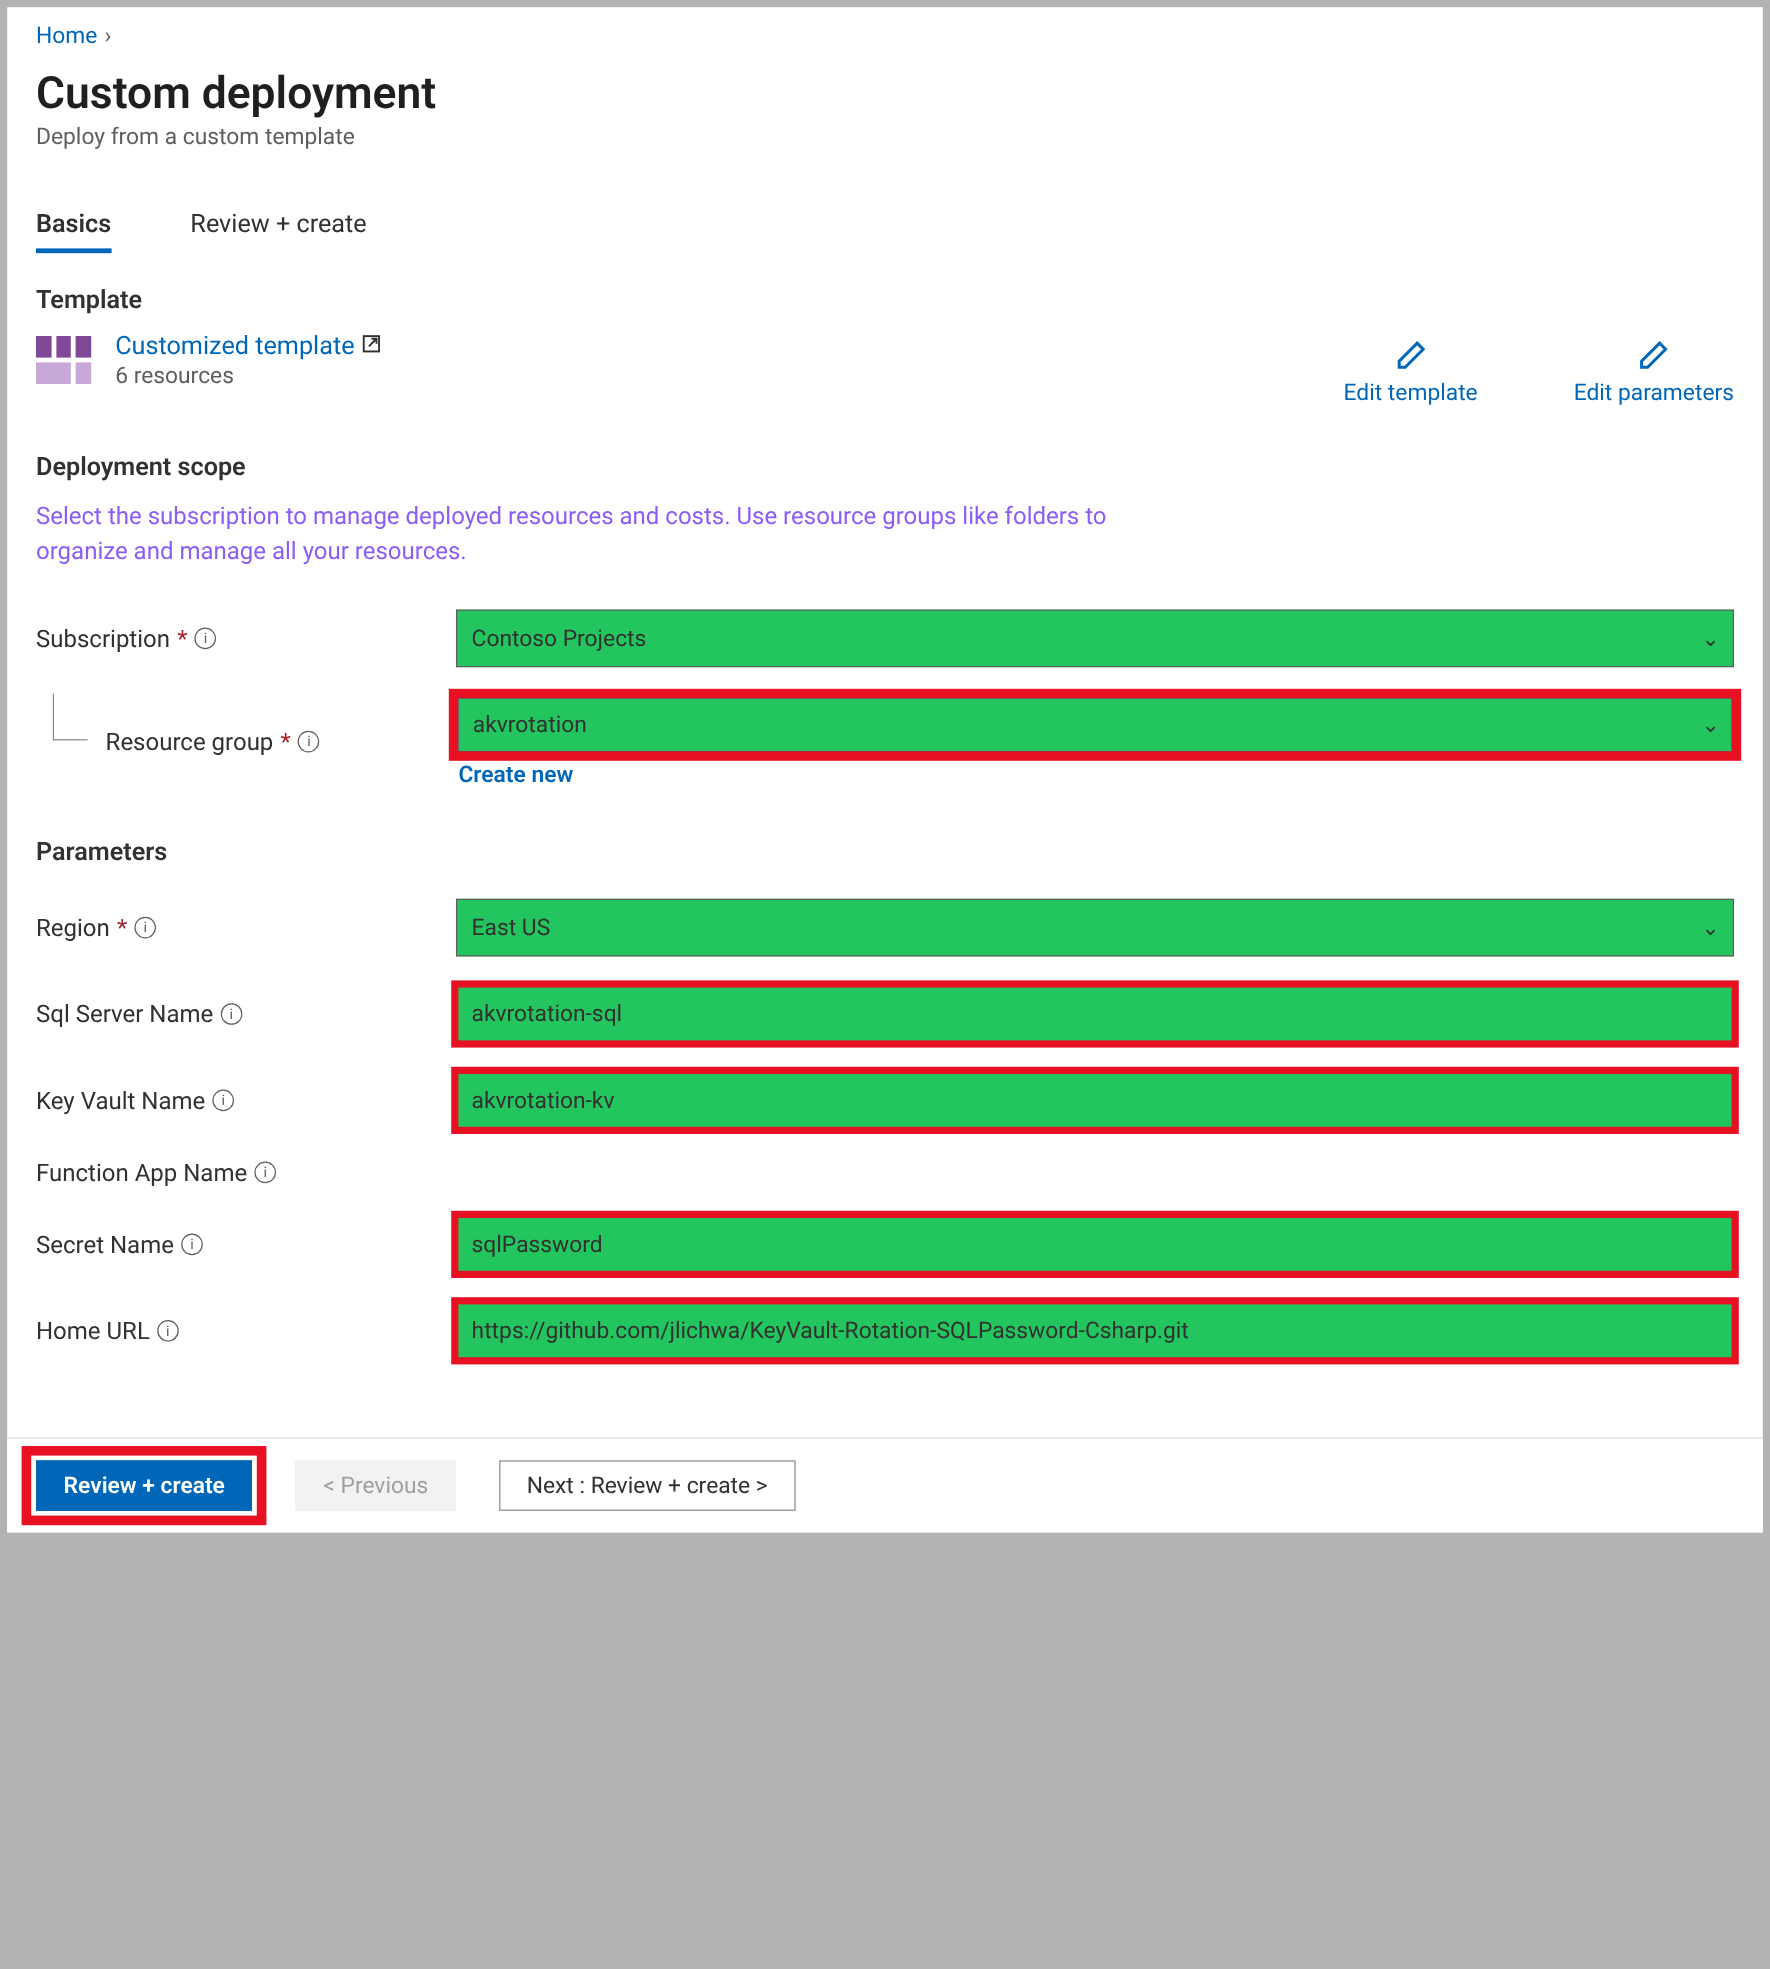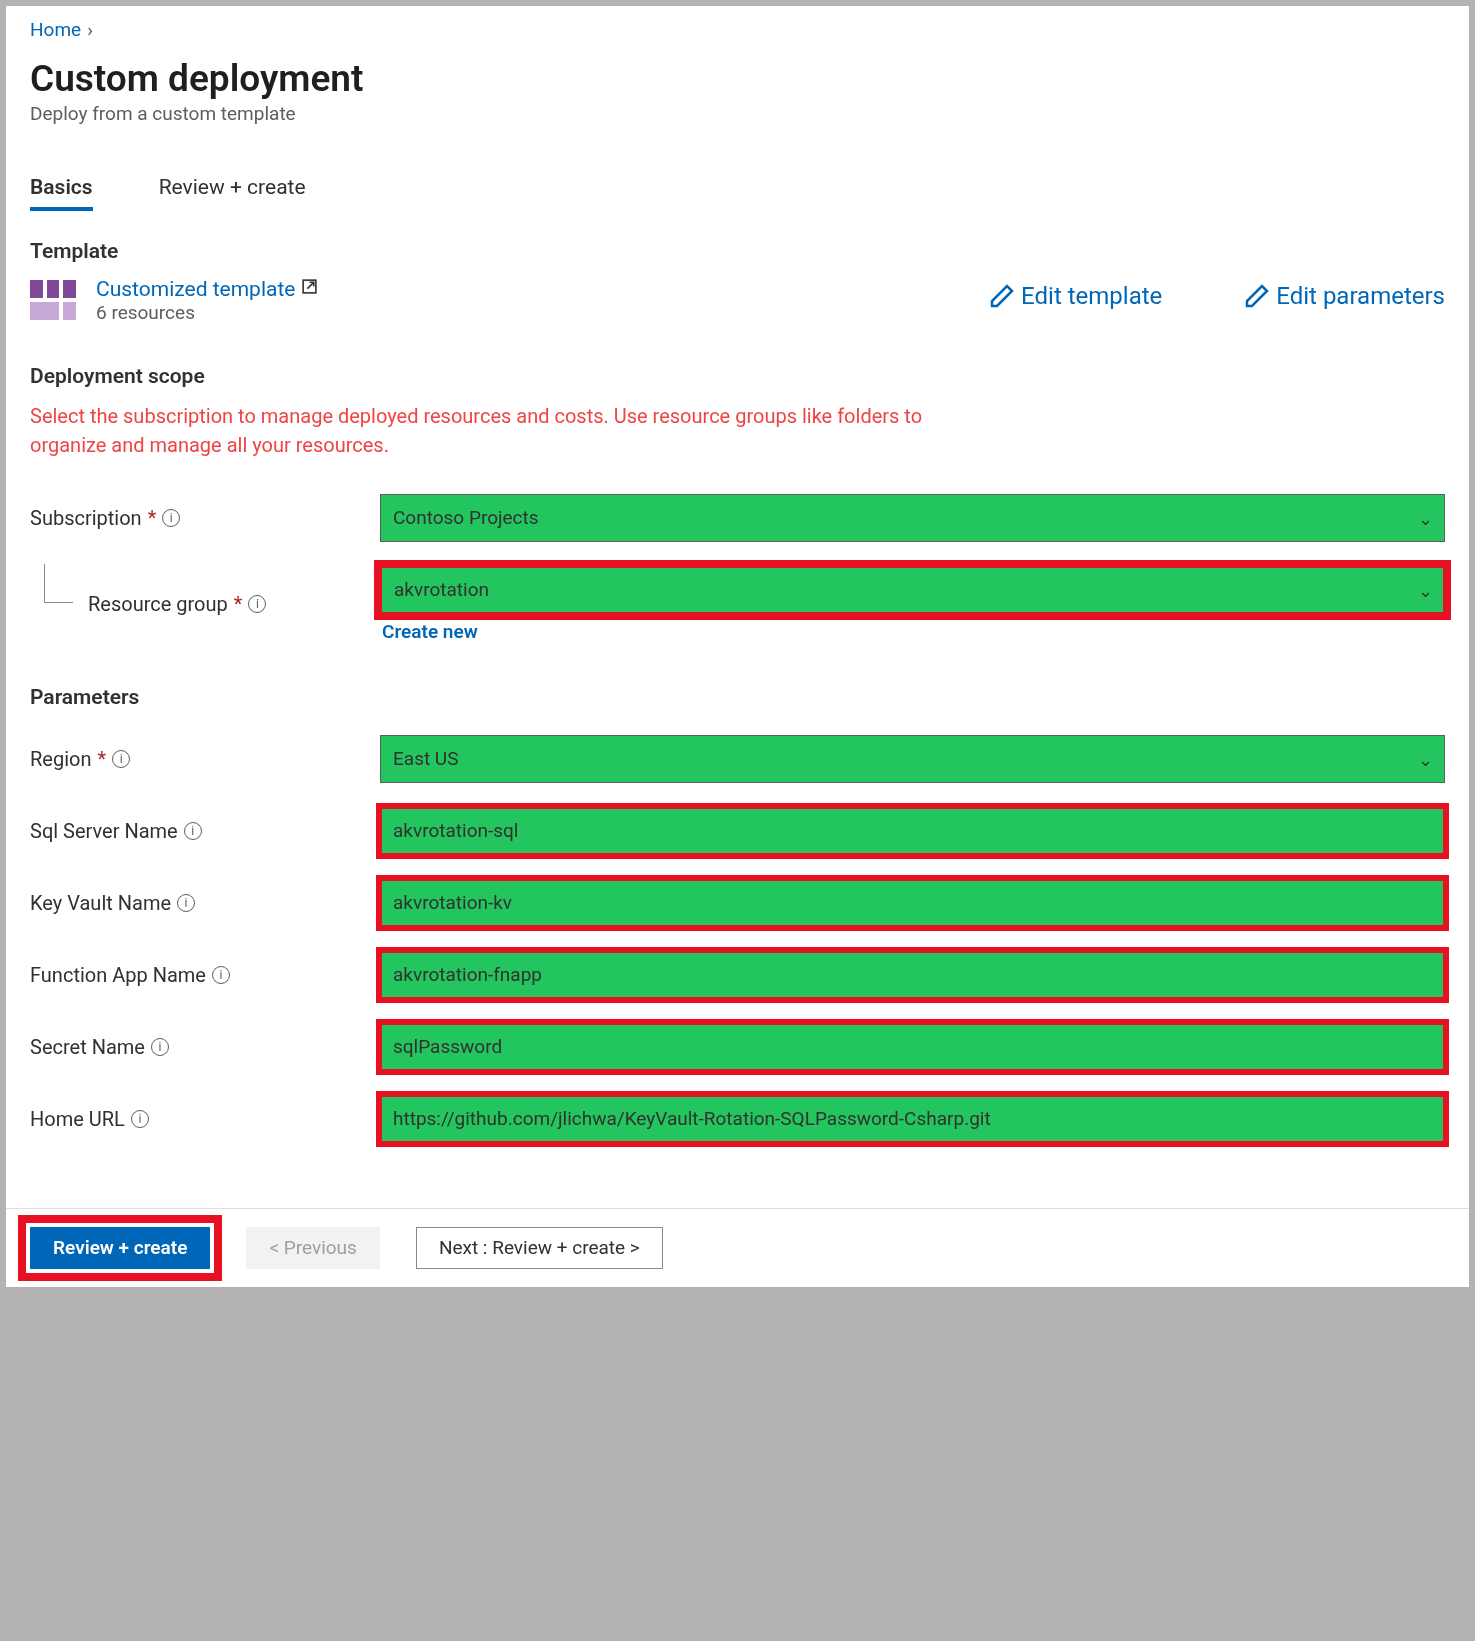--- a/index.html
+++ b/index.html
@@ -106,30 +106,30 @@
     font-size: 19px;
   }
   .template-actions {
     display: flex;
     gap: 80px;
     align-items: flex-start;
     margin-top: 4px;
   }
   .action-link {
     display: flex;
-    flex-direction: row;
+    flex-direction: column;
     align-items: center;
     color: #0067b8;
     text-decoration: none;
-    font-size: 24px;
+    font-size: 19px;
     gap: 4px;
   }
   .action-link svg { width: 30px; height: 30px; }
   .description {
-    color: #ef4444;
+    color: #8b5cf6;
     font-size: 20px;
     line-height: 1.45;
     margin: 12px 0 34px 0;
     max-width: 960px;
   }
   .form-row {
     display: flex;
     align-items: center;
     margin-bottom: 24px;
   }
@@ -377,23 +377,20 @@
       <div class="control-wrap highlighted">
         <input class="control" value="akvrotation-kv" style="">
       </div>
     </div>
 
     <div class="form-row">
       <div class="label">
         <span>Function App Name</span>
         <span class="info-icon">i</span>
       </div>
-      <div class="control-wrap highlighted">
-        <input class="control" value="akvrotation-fnapp" style="">
-      </div>
     </div>
 
     <div class="form-row">
       <div class="label">
         <span>Secret Name</span>
         <span class="info-icon">i</span>
       </div>
       <div class="control-wrap highlighted">
         <input class="control" value="sqlPassword" style="">
       </div>

